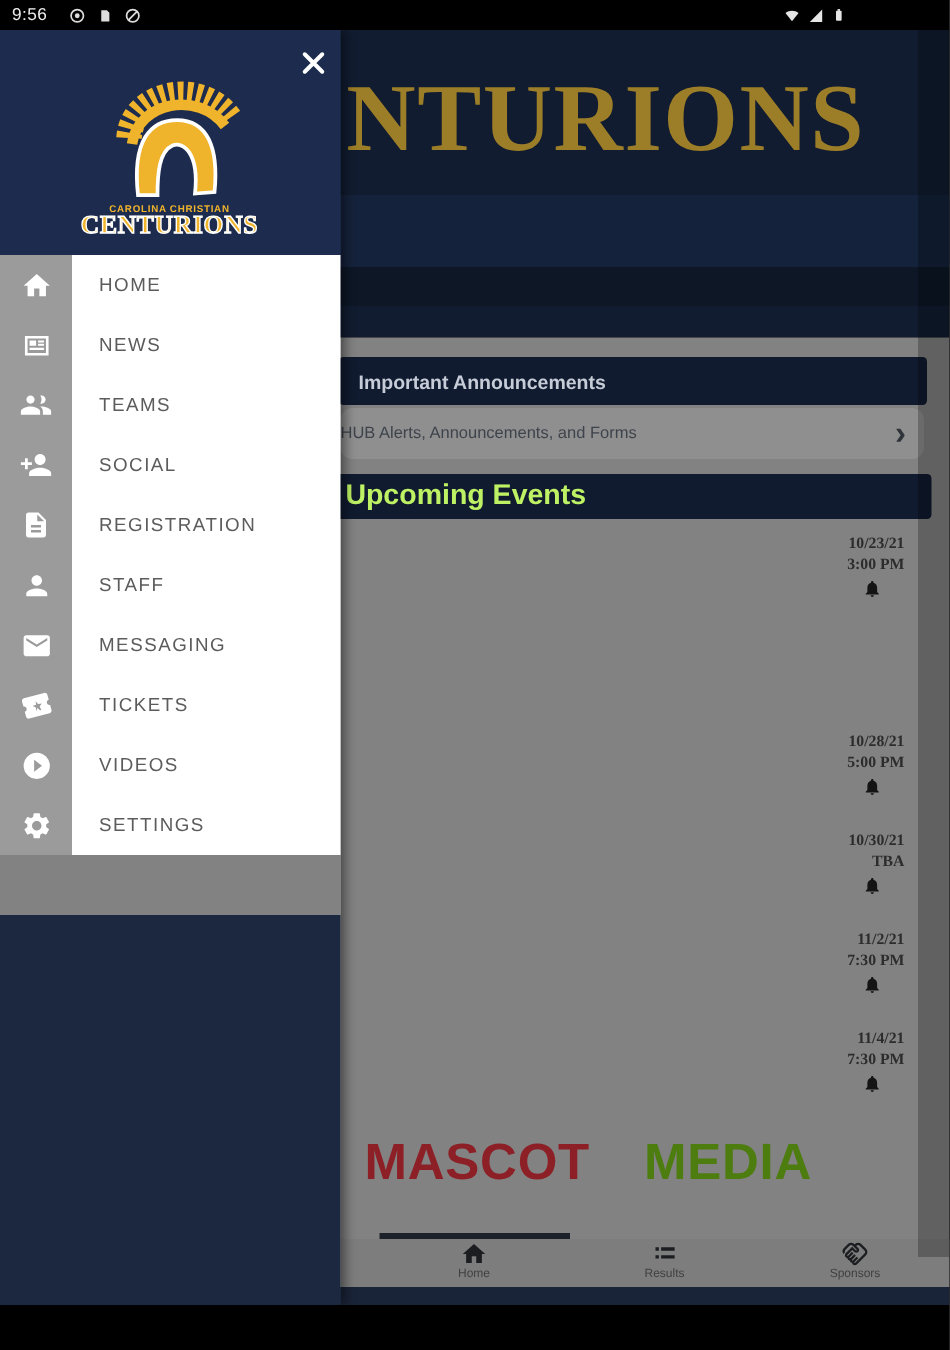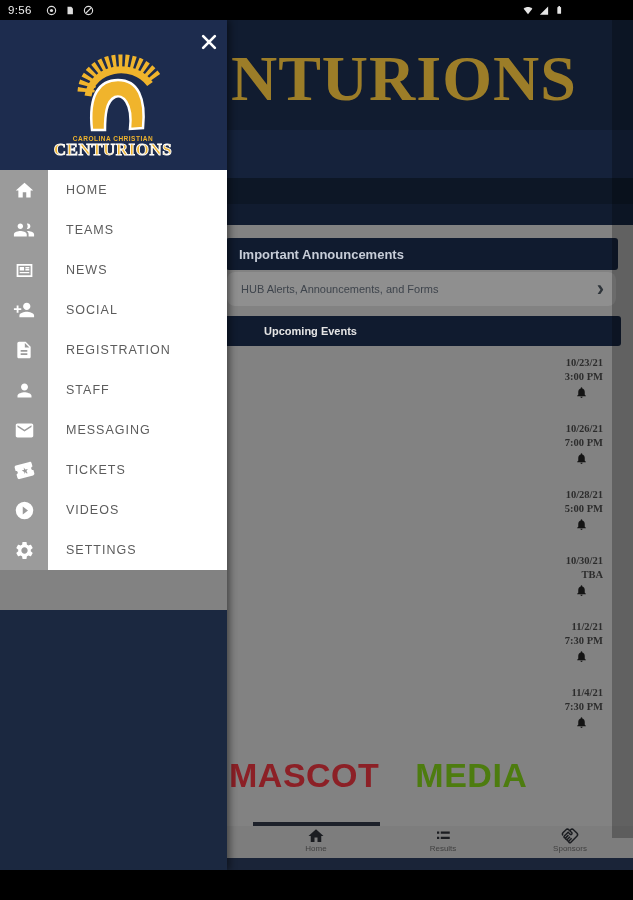--- a/index.html
+++ b/index.html
@@ -21,33 +21,33 @@
   .hdr-band-b{left:0;top:158px;width:633px;height:26px;background:#0d1726;}
   .app-title{left:140px;top:22px;font-family:"Liberation Serif", serif;font-weight:bold;
              font-size:64px;color:#9c7d28;letter-spacing:1px;white-space:nowrap;}
   .page-bg{left:0;top:205px;width:633px;height:633px;background:#828282;}
 
   .annc-bar{left:226px;top:218px;width:392px;height:32px;background:#101b2f;border-radius:3px;
             display:flex;align-items:center;}
   .annc-bar span{font-size:13px;font-weight:bold;color:#c7cdd8;padding-left:13px;}
   .hub-card{left:227px;top:252px;width:389px;height:34px;background:#8f8f8f;border-radius:8px;
             display:flex;align-items:center;}
-  .hub-card .hub-text{font-size:11px;color:#3e444c;padding-left:14px;flex:1;}
+  .hub-card .hub-text{font-size:11px;color:#3e444c;flex:1;}
   .hub-card .chev{font-size:22px;font-weight:bold;color:#2e343a;padding-right:12px;line-height:0;}
 
   .upc-bar{left:0;top:296px;width:621px;height:30px;background:#101b2f;border-radius:3px;
            display:flex;align-items:center;justify-content:center;}
-  .upc-bar span{font-size:11px;font-weight:bold;color:#e5e5e5;}
+  .upc-bar span{font-size:19px;font-weight:bold;color:#bef264;}
 
   .event-row{right:30px;width:84px;text-align:right;font-family:Liberation Serif, serif;}
   .ev-date,.ev-time{font-size:10.5px;font-weight:bold;color:#2c2c2c;line-height:14px;}
   .ev-bell{display:block;margin:2px 15px 0 auto;}
 
   .mascot{left:229px;top:736px;font-size:34px;font-weight:bold;letter-spacing:.5px;white-space:nowrap;}
-  .mascot .m1{color:#8c2026;}
+  .mascot .m1{color:#8c2026;margin-left:14px;}
   .mascot .m2{color:#4d7c0f;margin-left:36px;}
 
   .tab-indicator{left:253px;top:802px;width:127px;height:4px;background:#1d212a;}
   .tab-bar{left:0;top:806px;width:633px;height:32px;background:#7d7d7d;}
   .tab-item{top:806px;width:90px;height:32px;text-align:center;}
   .tab-item svg{display:block;margin:1px auto 0;}
   .tab-label{font-size:8px;color:#414141;display:block;margin-top:-1px;}
   .bottom-strip{left:0;top:838px;width:633px;height:12px;background:#1a2438;}
 
   .right-shade{left:612px;top:0;width:21px;height:838px;background:rgba(0,0,0,0.25);z-index:2;}
@@ -91,27 +91,20 @@
       <span class="chev">›</span>
     </div>
 
     <div class="abs upc-bar">
       <span>Upcoming Events</span>
     </div>
 
     <div class="abs event-row" style="top:336px">
       <div class="ev-date">10/23/21</div>
       <div class="ev-time">3:00 PM</div>
-      <svg class="ev-bell" width="13" height="13" viewBox="0 0 24 24">
-          <path fill="#141414" d="M12 22c1.1 0 2-.9 2-2h-4c0 1.1.9 2 2 2zm6-6v-5c0-3.07-1.63-5.64-4.5-6.32V4c0-.83-.67-1.5-1.5-1.5s-1.5.67-1.5 1.5v.68C7.64 5.36 6 7.92 6 11v5l-2 2v1h16v-1l-2-2z"></path>
-        </svg>
-    </div>
-    <div class="abs event-row" style="top:402px">
-      <div class="ev-date">10/26/21</div>
-      <div class="ev-time">7:00 PM</div>
       <svg class="ev-bell" width="13" height="13" viewBox="0 0 24 24">
           <path fill="#141414" d="M12 22c1.1 0 2-.9 2-2h-4c0 1.1.9 2 2 2zm6-6v-5c0-3.07-1.63-5.64-4.5-6.32V4c0-.83-.67-1.5-1.5-1.5s-1.5.67-1.5 1.5v.68C7.64 5.36 6 7.92 6 11v5l-2 2v1h16v-1l-2-2z"></path>
         </svg>
     </div>
     <div class="abs event-row" style="top:468px">
       <div class="ev-date">10/28/21</div>
       <div class="ev-time">5:00 PM</div>
       <svg class="ev-bell" width="13" height="13" viewBox="0 0 24 24">
           <path fill="#141414" d="M12 22c1.1 0 2-.9 2-2h-4c0 1.1.9 2 2 2zm6-6v-5c0-3.07-1.63-5.64-4.5-6.32V4c0-.83-.67-1.5-1.5-1.5s-1.5.67-1.5 1.5v.68C7.64 5.36 6 7.92 6 11v5l-2 2v1h16v-1l-2-2z"></path>
         </svg>
@@ -191,38 +184,38 @@
               <path fill="#fff" d="M10 20v-6h4v6h5v-8h3L12 3 2 12h3v8z"></path>
             </svg>
         </div>
         <div class="cell-label">
             <span>HOME</span>
           </div>
       </div>
 
       <div class="menu-row">
         <div class="cell-icon">
+          <svg width="21" height="21" viewBox="0 0 24 24">
+              <path fill="none" stroke="#fff" stroke-width="2" d="M4 5.5h16v13H4z"></path>
+              <path fill="#fff" d="M6.5 8h5v4h-5zM13 8h4.5v1.6H13zM13 10.4h4.5V12H13zM6.5 13.6h11v1.6h-11z"></path>
+            </svg>
+        </div>
+        <div class="cell-label">
+            <span>NEWS</span>
+          </div>
+      </div>
+
+      <div class="menu-row">
+        <div class="cell-icon">
           <svg width="22" height="22" viewBox="0 0 24 24">
               <path fill="#fff" d="M16 11c1.66 0 2.99-1.34 2.99-3S17.66 5 16 5c-.32 0-.63.05-.91.14.57.81.91 1.79.91 2.86s-.34 2.04-.91 2.86c.28.09.59.14.91.14zm-8 0c1.66 0 2.99-1.34 2.99-3S9.66 5 8 5 5 6.34 5 8s1.34 3 3 3zm0 2c-2.33 0-7 1.17-7 3.5V19h14v-2.5c0-2.33-4.67-3.5-7-3.5zm8 0c-.29 0-.62.02-.97.05 1.16.84 1.97 1.97 1.97 3.45V19h6v-2.5c0-2.33-4.67-3.5-7-3.5z"></path>
             </svg>
         </div>
         <div class="cell-label">
             <span>TEAMS</span>
-          </div>
-      </div>
-
-      <div class="menu-row">
-        <div class="cell-icon">
-          <svg width="21" height="21" viewBox="0 0 24 24">
-              <path fill="none" stroke="#fff" stroke-width="2" d="M4 5.5h16v13H4z"></path>
-              <path fill="#fff" d="M6.5 8h5v4h-5zM13 8h4.5v1.6H13zM13 10.4h4.5V12H13zM6.5 13.6h11v1.6h-11z"></path>
-            </svg>
-        </div>
-        <div class="cell-label">
-            <span>NEWS</span>
           </div>
       </div>
 
       <div class="menu-row">
         <div class="cell-icon">
           <svg width="22" height="22" viewBox="0 0 24 24">
               <path fill="#fff" d="M15 12c2.21 0 4-1.79 4-4s-1.79-4-4-4-4 1.79-4 4 1.79 4 4 4zm-9-2V7H4v3H1v2h3v3h2v-3h3v-2H6zm9 4c-2.67 0-8 1.34-8 4v2h16v-2c0-2.66-5.33-4-8-4z"></path>
             </svg>
         </div>
         <div class="cell-label">

